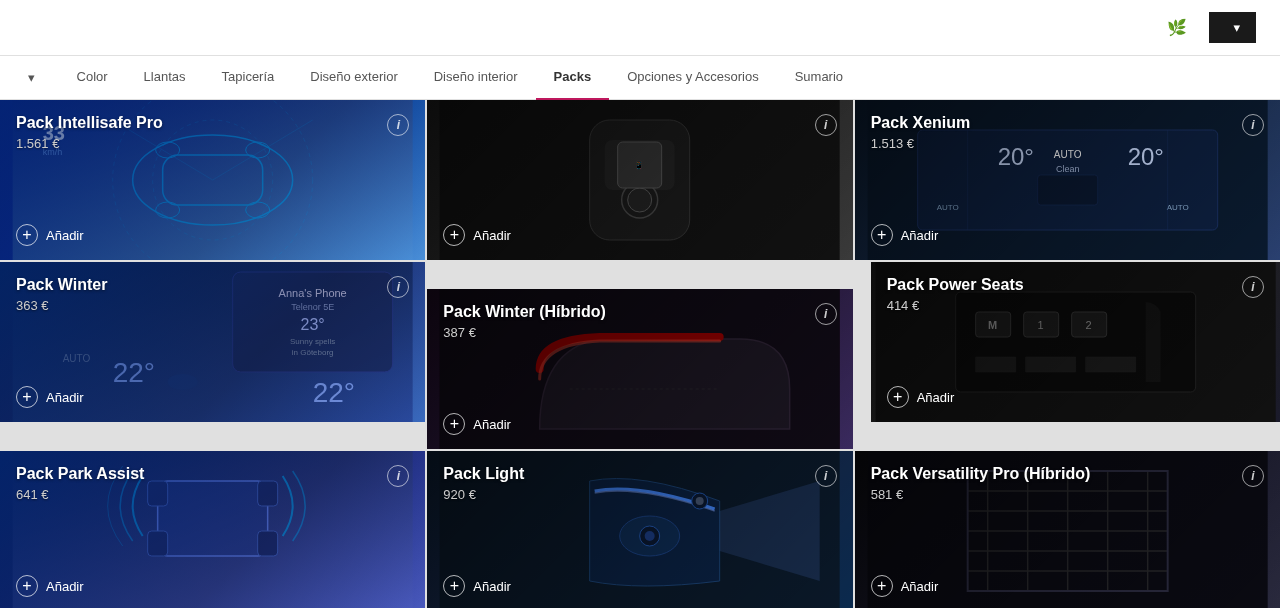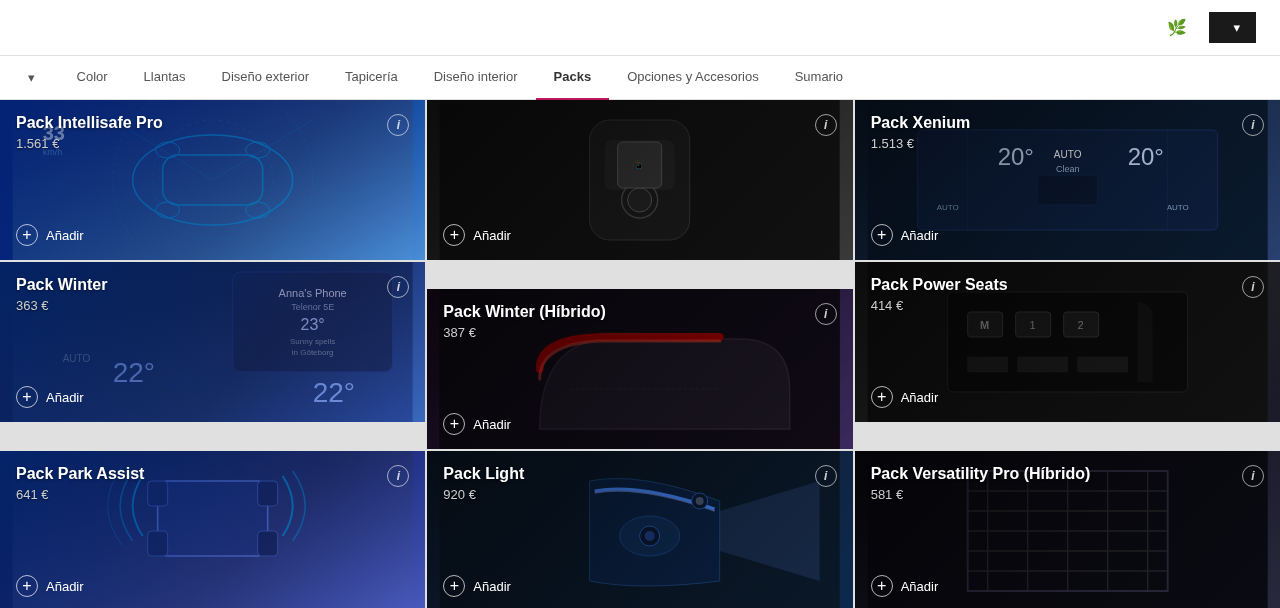--- a/index.html
+++ b/index.html
@@ -153,21 +153,21 @@
       line-height: 1;
     }
     .pack-add-label { color: #fff; font-size: 13px; }
 
     
     .card-intellisafe { background: linear-gradient(135deg, #0a1a6e 0%, #0d2fa3 40%, #1a5fc4 70%, #4a8fd8 100%); }
     .card-business { background: linear-gradient(135deg, #1a1a1a 0%, #2a2a2a 50%, #3a3a3a 100%); }
     .card-xenium { background: linear-gradient(135deg, #0a1a2e 0%, #1a3050 50%, #2a4070 100%); }
     .card-winter { background: linear-gradient(135deg, #0a1a3e 0%, #1a2a6e 40%, #2a4a9e 70%, #3a6abe 100%); }
     .card-winter-hibrido { background: linear-gradient(135deg, #1a0a1e 0%, #2a1a3e 50%, #3a2a5e 100%); margin-top: 27px; }
-    .card-power-seats { background: linear-gradient(135deg, #1a1a1a 0%, #2a2a2a 50%, #1a1a2a 100%); }
+    .card-power-seats { background: linear-gradient(135deg, #1a1a1a 0%, #2a2a2a 50%, #1a1a2a 100%); margin-left: 16px; }
     .card-park-assist { background: linear-gradient(135deg, #0a1a4e 0%, #1a2a7e 40%, #2a3a9e 70%, #4a5abe 100%); }
     .card-light { background: linear-gradient(135deg, #0a1a2e 0%, #1a2a4e 50%, #0a2a4e 100%); }
     .card-versatility { background: linear-gradient(135deg, #0a0a0e 0%, #1a1a2e 50%, #2a2a3e 100%); }
 
     
     .card-illustration {
       position: absolute;
       inset: 0;
       z-index: 0;
       display: flex;
@@ -194,22 +194,22 @@
   </div>
 </div>
 
 <div class="nav-tabs">
   <div class="nav-cambia">
     <span></span>
     <span>▾</span>
   </div>
   <div id="tab-color" class="nav-tab">Color</div>
   <div id="tab-llantas" class="nav-tab">Llantas</div>
+  <div id="tab-tapiceria" class="nav-tab">Tapicería</div>
   <div id="tab-diseno-exterior" class="nav-tab">Diseño exterior</div>
-  <div id="tab-tapiceria" class="nav-tab">Tapicería</div>
   <div id="tab-diseno-interior" class="nav-tab">Diseño interior</div>
   <div id="tab-packs" class="nav-tab active">Packs</div>
   <div id="tab-opciones" class="nav-tab">Opciones y Accesorios</div>
   <div id="tab-sumario" class="nav-tab">Sumario</div>
 </div>
 
 <div class="packs-grid" id="packs-grid">
 <div class="pack-card card-intellisafe">
     <div class="card-illustration">
       <svg width="100%" height="100%" viewBox="0 0 400 160" xmlns="http://www.w3.org/2000/svg">

